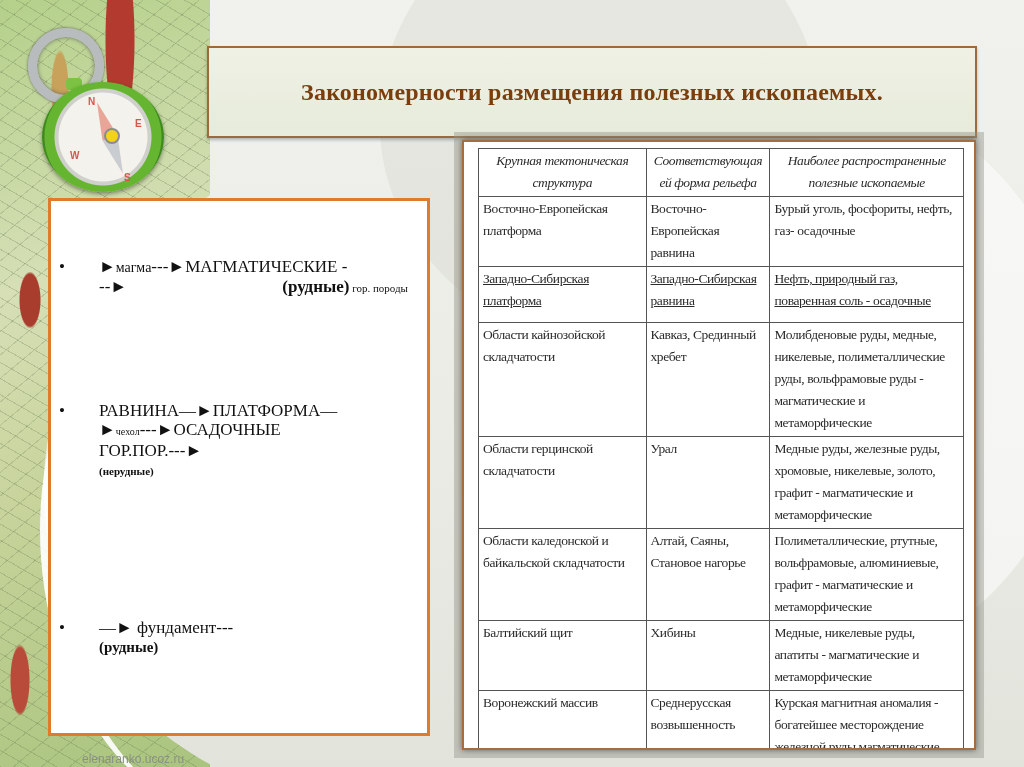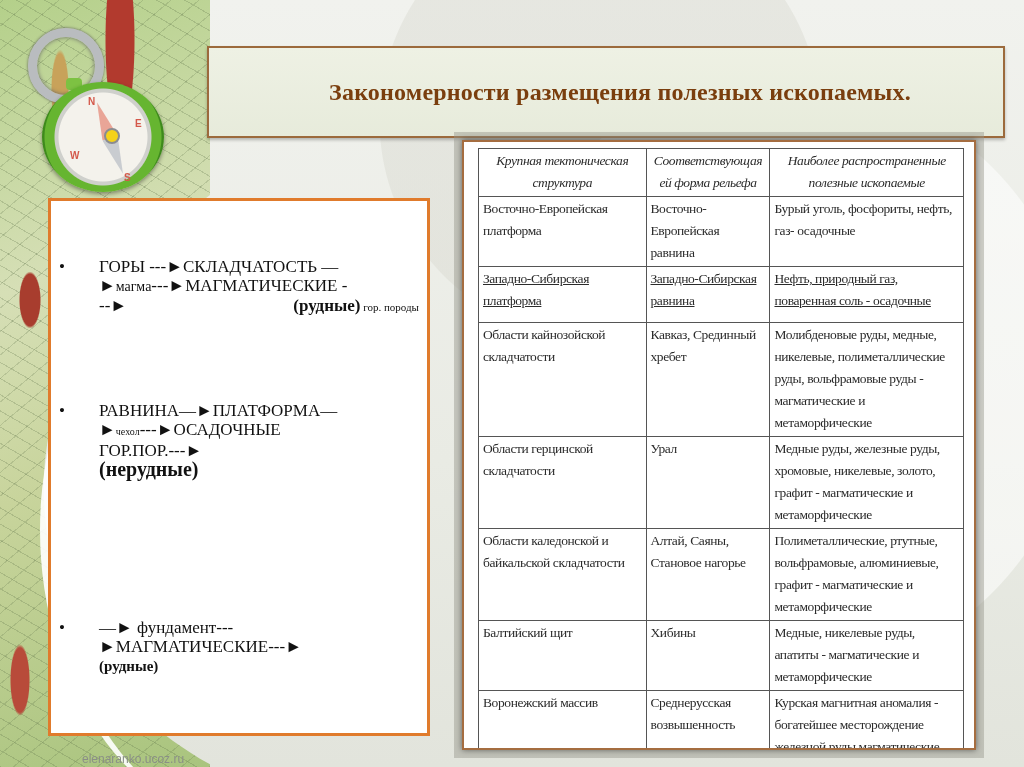--- a/index.html
+++ b/index.html
@@ -67,21 +67,20 @@
       font-size: 10px; font-weight: bold; color: #d4584a;
     }
     
     .title-box {
       position: absolute; left: 207px; top: 46px; width: 766px; height: 88px;
       background: linear-gradient(180deg, #eef1e4 0%, #e7ebdb 100%);
       border: 2px solid #9c6a3c;
       box-shadow: 0 2px 3px rgba(0,0,0,0.25);
       display: flex; align-items: center; justify-content: center;
       text-align: center;
-      padding-left: 28px;
     }
     .title-text {
       color: #7a3e0e; font-weight: bold; font-size: 24px; line-height: 38px;
       font-family: "Liberation Serif", serif;
       letter-spacing: 0.2px;
       max-width: 620px;
     }
     
     .notes-box {
       position: absolute; left: 48px; top: 198px; width: 382px; height: 538px;
@@ -157,44 +156,42 @@
 
 <div class="title-box">
   <div class="title-text">Закономерности размещения полезных ископаемых.</div>
 </div>
 
 <div class="notes-box">
   <ul class="notes-list">
     <li class="note-item" style="top:56px;">
       <span class="note-bullet">•</span>
       <div class="note-text">
-        <div>ГОРЫ ---►СКЛАДЧАТОСТЬ —</div>
         <div><span>►</span><span style="font-size:14px;">магма</span><span>---►МАГМАТИЧЕСКИЕ -</span></div>
         <div style="position:relative;">
           <span>--►</span>
-          <span style="position:absolute;right:0;top:0;">
+          <span style="position:absolute;right:11px;top:0;">
             <b>(рудные)</b><span class="small-caps"> гор. породы</span>
           </span>
         </div>
       </div>
     </li>
     <li class="note-item" style="top:200px;">
       <span class="note-bullet">•</span>
       <div class="note-text">
         <div>РАВНИНА—►ПЛАТФОРМА—</div>
         <div><span>►</span><span style="font-size:10px;">чехол</span><span>---►ОСАДОЧНЫЕ</span></div>
         <div>ГОР.ПОР.---►</div>
-        <div><b style="font-size:20px;">(нерудные)</b></div>
+        <div><b style="font-size:11px;">(нерудные)</b></div>
       </div>
     </li>
     <li class="note-item" style="top:417px;">
       <span class="note-bullet">•</span>
       <div class="note-text">
         <div>—► фундамент---</div>
-        <div>►МАГМАТИЧЕСКИЕ---►</div>
         <div><b style="font-size:15px;">(рудные)</b></div>
       </div>
     </li>
   </ul>
 </div>
 
 <div class="table-frame">
   <table class="minerals">
     <colgroup>
         <col class="c1">

